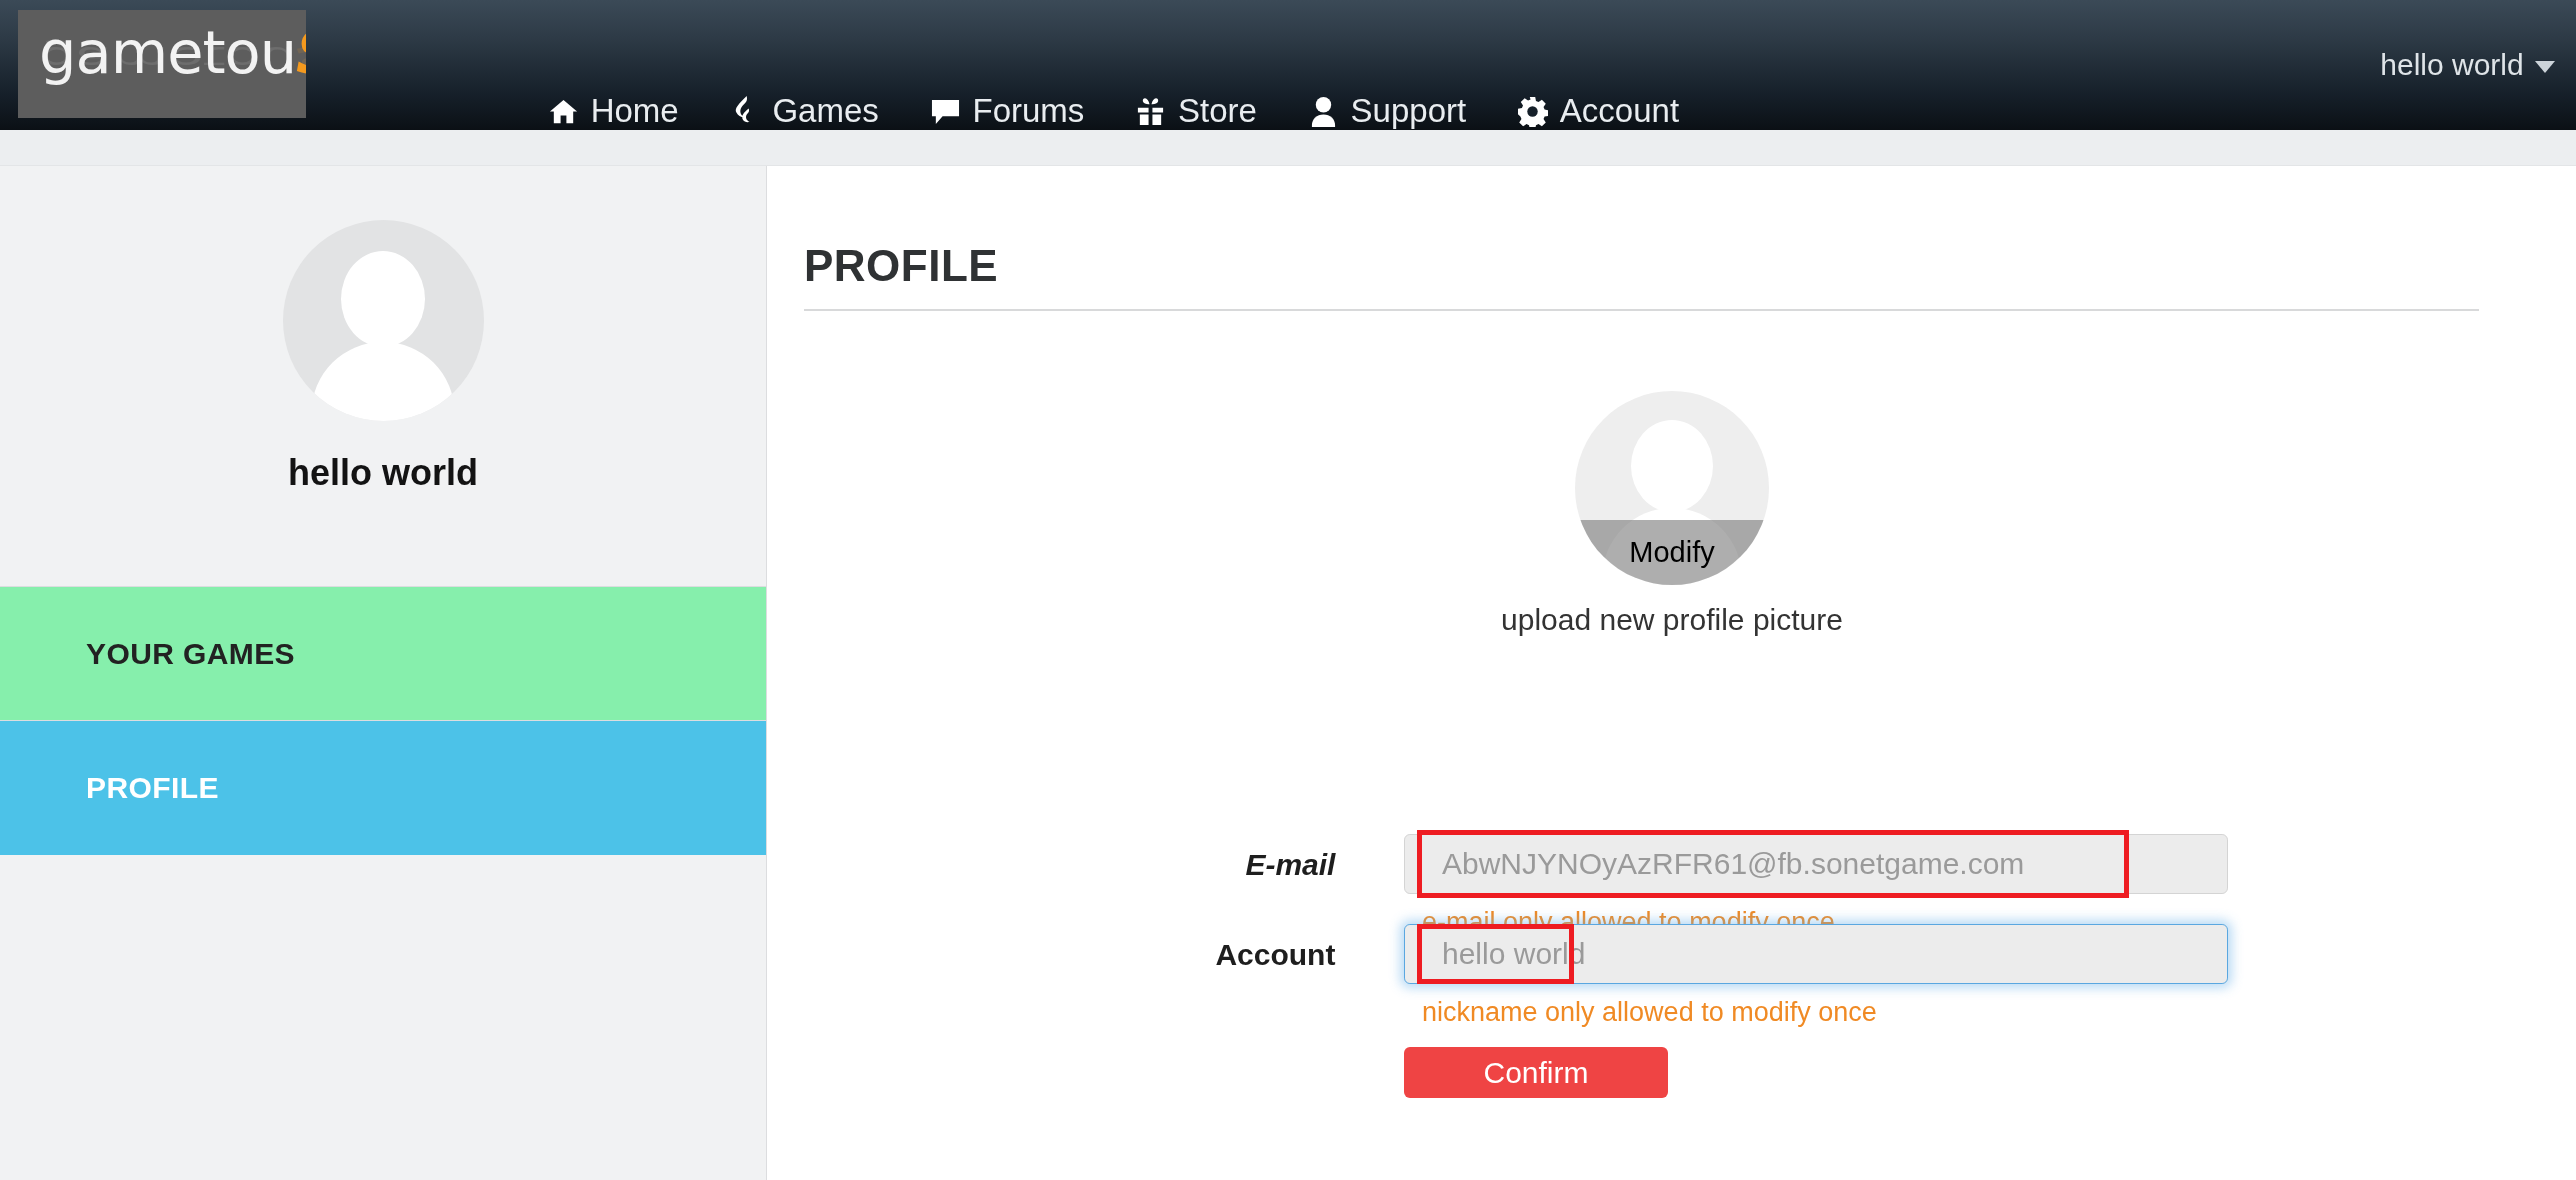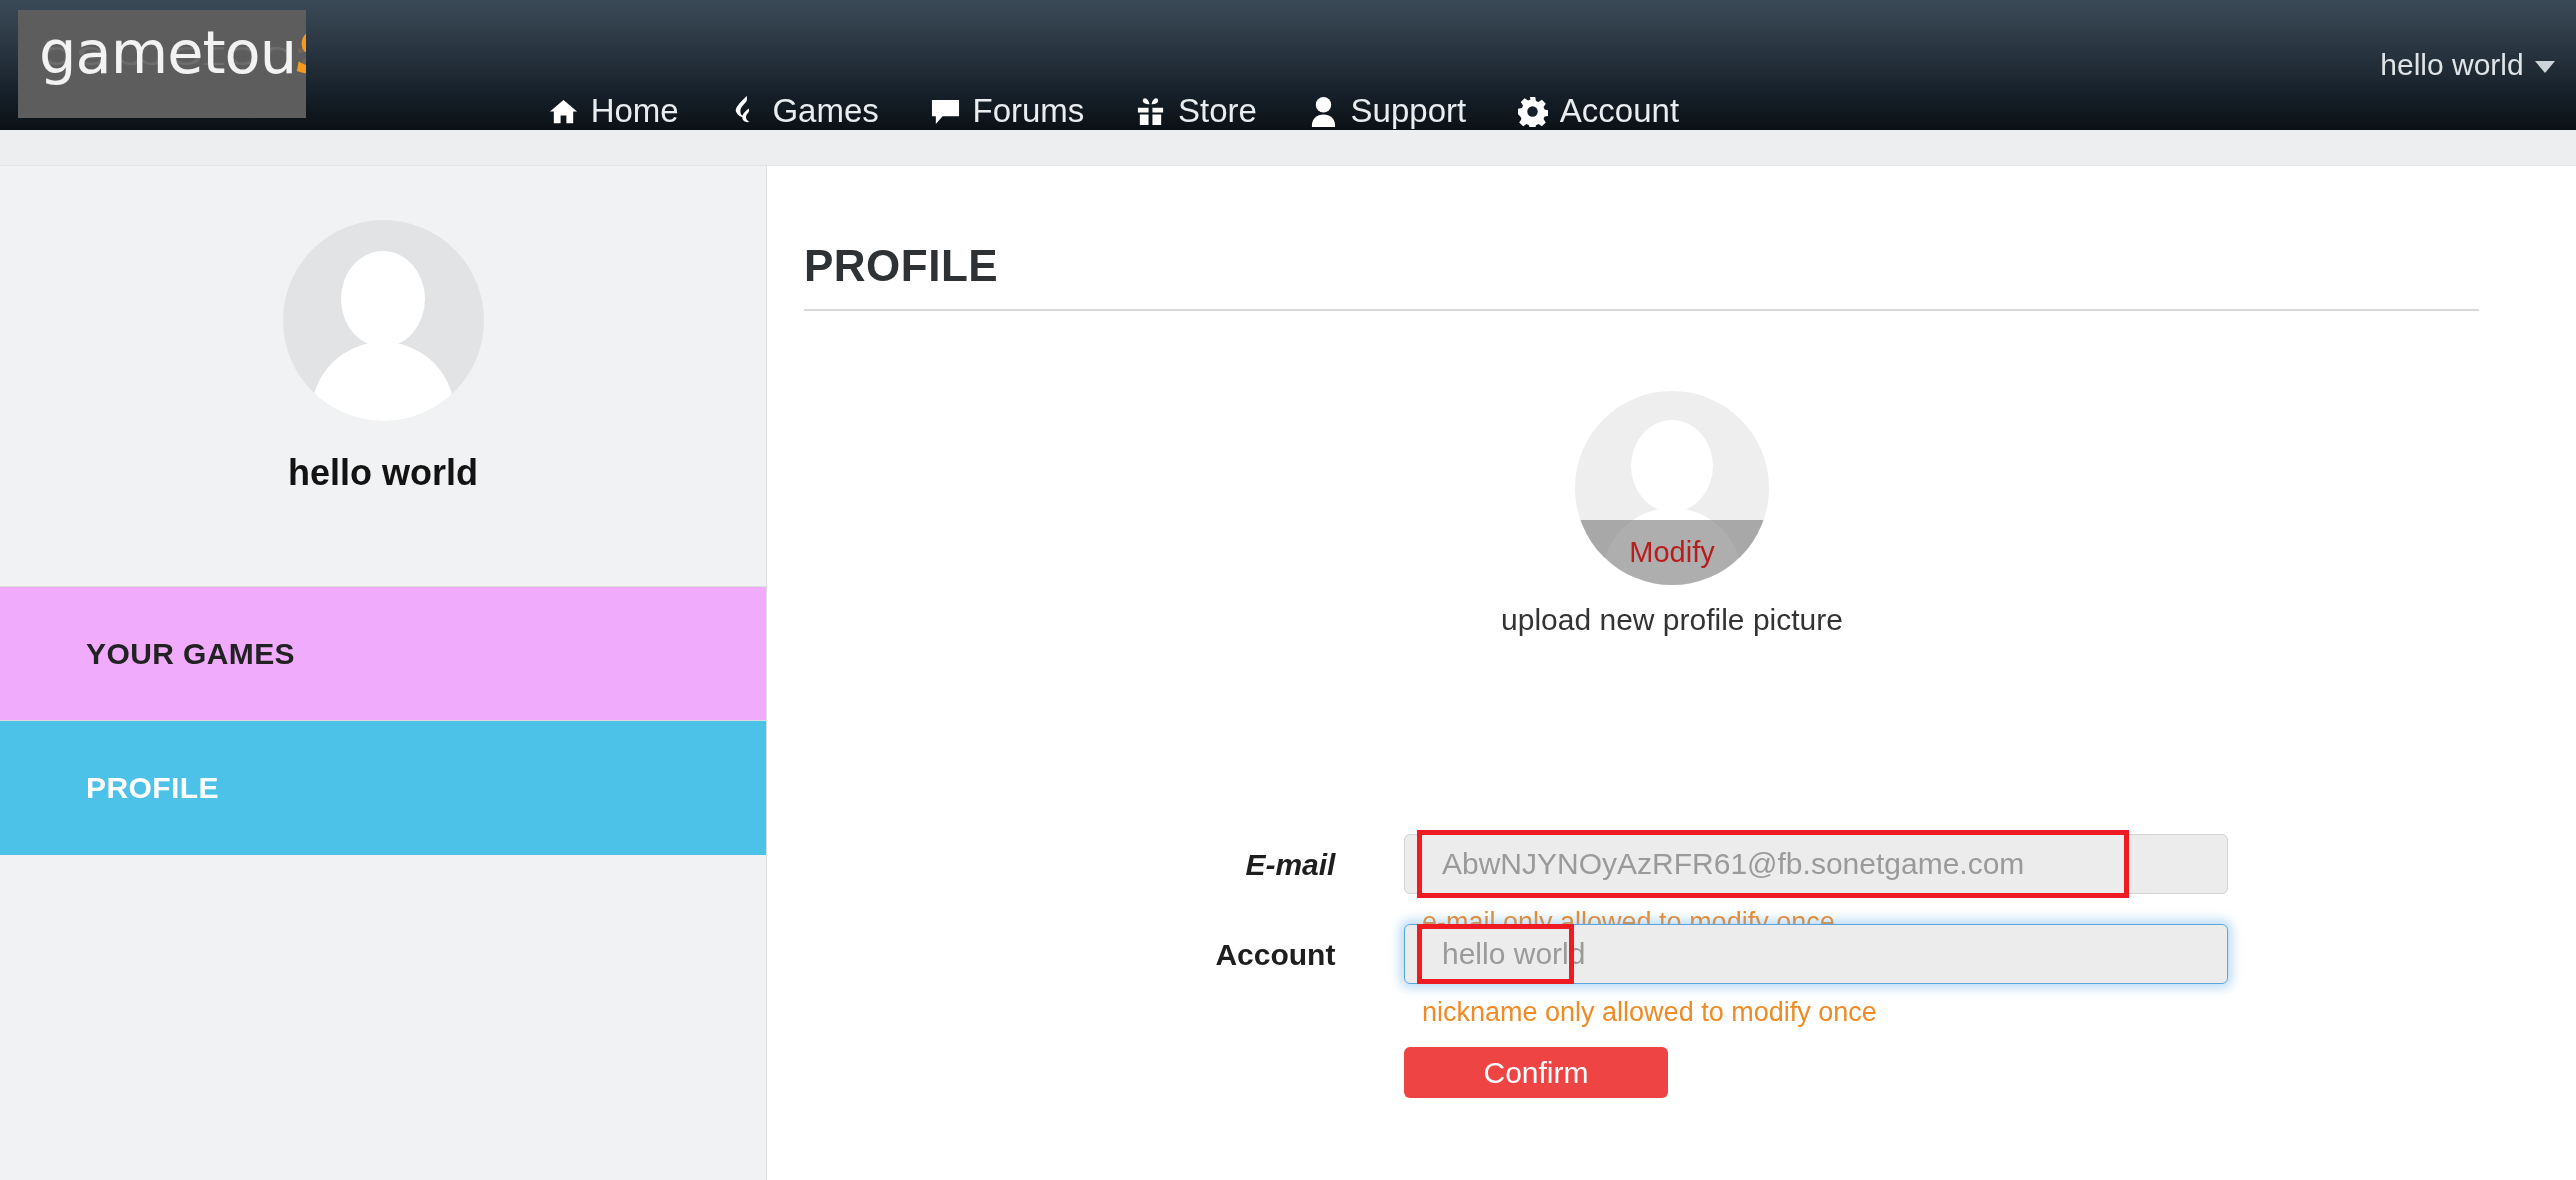--- a/index.html
+++ b/index.html
@@ -172,21 +172,21 @@
     height: 134px;
     display: flex;
     align-items: center;
     padding-left: 86px;
     box-sizing: border-box;
     font-size: 30px;
     font-weight: 700;
     letter-spacing: 0.4px;
     color: #222222;
     border-bottom: 1px solid #dcdddf;
-    background: #f0abfc;
+    background: #86efac;
   }
   .side-item.active {
     background: #4cc2e8;
     color: #ffffff;
     border-bottom: 1px solid #4cc2e8;
   }
 
   
   .content {
     position: absolute;
@@ -242,21 +242,21 @@
     width: 139px; height: 142px;
     background: #ffffff;
     border-radius: 69px 69px 0 0;
   }
   .modify-band {
     position: absolute;
     left: 0; bottom: 0;
     width: 100%;
     height: 65px;
     background: rgba(125,125,125,0.62);
-    color: #b91c1c;
+    color: #000000;
     font-size: 29px;
     display: flex;
     align-items: center;
     justify-content: center;
   }
   .upload-caption {
     margin-top: 17.6px;
     font-size: 30px;
     color: #333333;
   }

